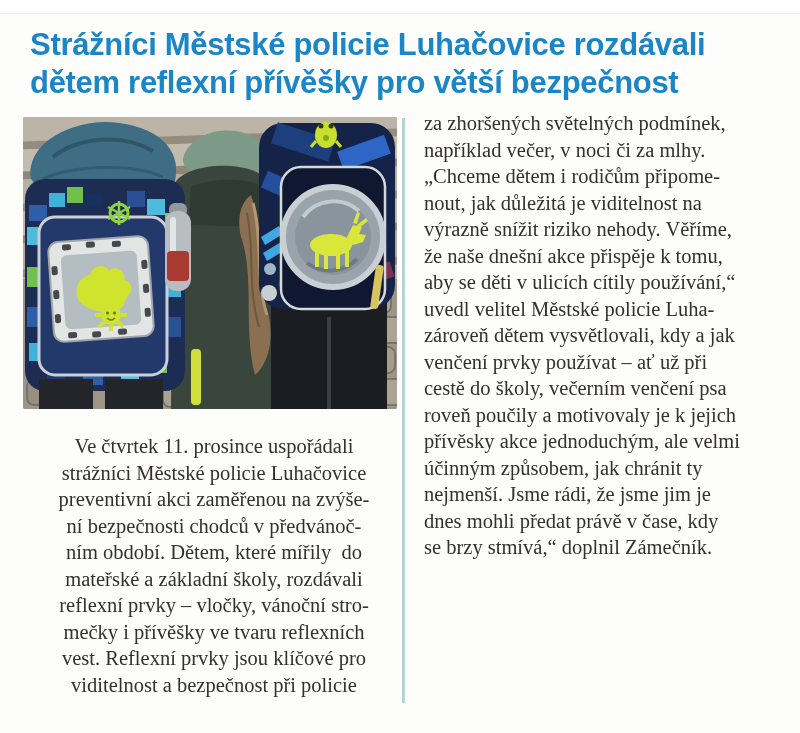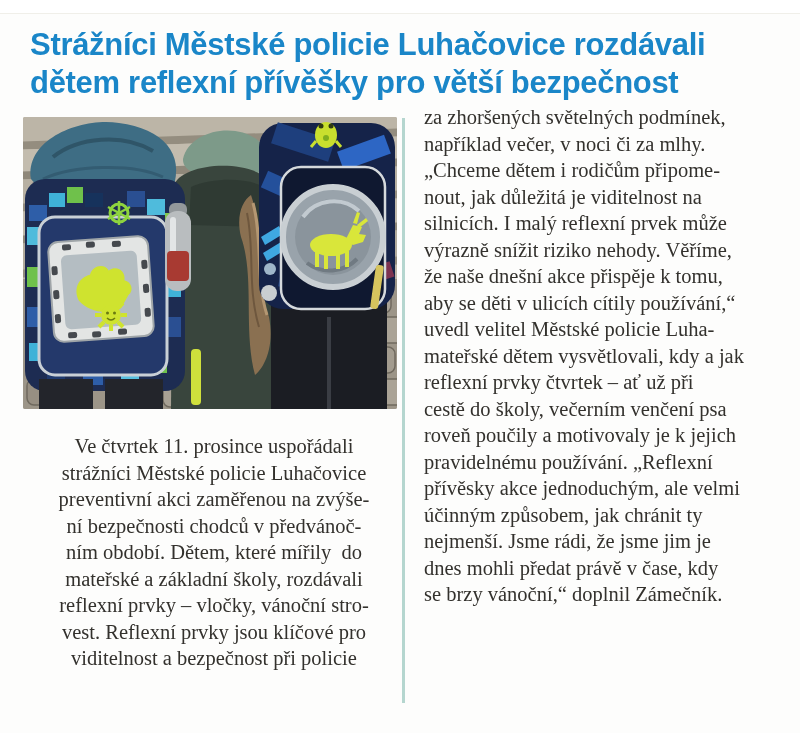--- a/index.html
+++ b/index.html
@@ -30,21 +30,21 @@
   .divider {
     position:absolute; left:402px; top:118px; width:3px; height:585px;
     background:#b5d6cf;
   }
   .col-text {
     position:absolute;
     font-size:20.5px; line-height:26.5px; color:#33312d;
   }
   .col-text .line { white-space:nowrap; }
   .col-left  { left:30px;  top:433px; width:368px;text-align:center; }
-  .col-right { left:424px; top:104px; width:372px; }
+  .col-right { left:424px; top:110px; width:372px; }
 </style>
 </head>
 <body>
 
 <div class="page">
 
   <div class="top-strip"></div>
 
   <h1 class="headline">
     <span class="hl-line">Strážníci Městské policie Luhačovice rozdávali</span>
@@ -223,39 +223,38 @@
   <div class="divider"></div>
 
   <div class="col-text col-left">
       <div class="line">Ve čtvrtek 11. prosince uspořádali</div>
       <div class="line">strážníci Městské policie Luhačovice</div>
       <div class="line">preventivní akci zaměřenou na zvýše-</div>
       <div class="line">ní bezpečnosti chodců v předvánoč-</div>
       <div class="line">ním období. Dětem, které mířily&nbsp; do</div>
       <div class="line">mateřské a základní školy, rozdávali</div>
       <div class="line">reflexní prvky – vločky, vánoční stro-</div>
+      <div class="line">mečky i přívěšky ve tvaru reflexních</div>
       <div class="line">vest. Reflexní prvky jsou klíčové pro</div>
       <div class="line">viditelnost a bezpečnost při policie</div>
     </div>
 
   <div class="col-text col-right">
       <div class="line">za zhoršených světelných podmínek,</div>
       <div class="line">například večer, v noci či za mlhy.</div>
       <div class="line">„Chceme dětem i rodičům připome-</div>
       <div class="line">nout, jak důležitá je viditelnost na</div>
-      <div class="line">silnicích. I malý reflexní prvek může</div>
       <div class="line">výrazně snížit riziko nehody. Věříme,</div>
       <div class="line">že naše dnešní akce přispěje k tomu,</div>
       <div class="line">aby se děti v ulicích cítily používání,“</div>
       <div class="line">uvedl velitel Městské policie Luha-</div>
-      <div class="line">mateřské dětem vysvětlovali, kdy a jak</div>
-      <div class="line">reflexní prvky čtvrtek – ať už při</div>
+      <div class="line">zároveň dětem vysvětlovali, kdy a jak</div>
+      <div class="line">venčení prvky používat – ať už při</div>
       <div class="line">cestě do školy, večerním venčení psa</div>
       <div class="line">roveň poučily a motivovaly je k jejich</div>
-      <div class="line">pravidelnému používání. „Reflexní</div>
       <div class="line">přívěsky akce jednoduchým, ale velmi</div>
       <div class="line">účinným způsobem, jak chránit ty</div>
       <div class="line">nejmenší. Jsme rádi, že jsme jim je</div>
       <div class="line">dnes mohli předat právě v čase, kdy</div>
-      <div class="line">se brzy vánoční,“ doplnil Zámečník.</div>
+      <div class="line">se brzy stmívá,“ doplnil Zámečník.</div>
     </div>
 
 </div>
 
 </body></html>

